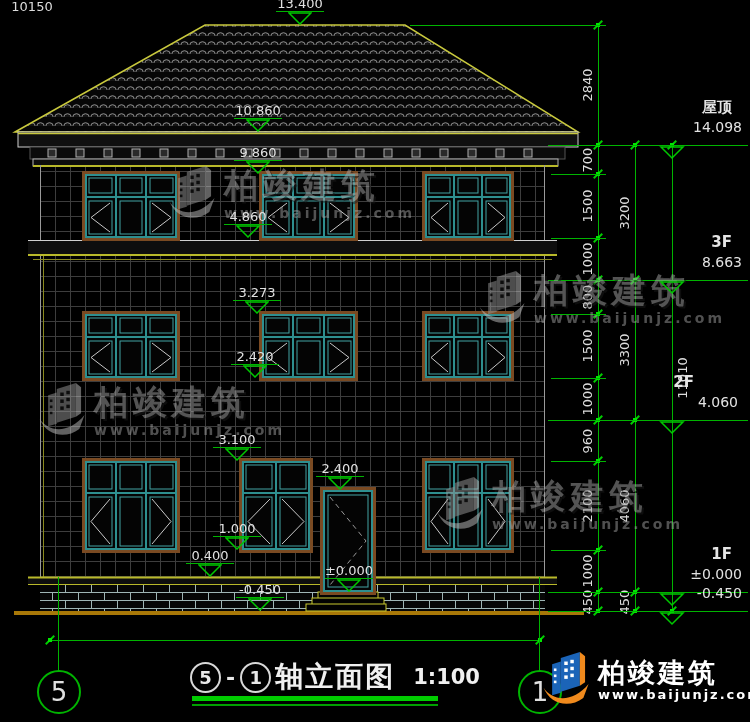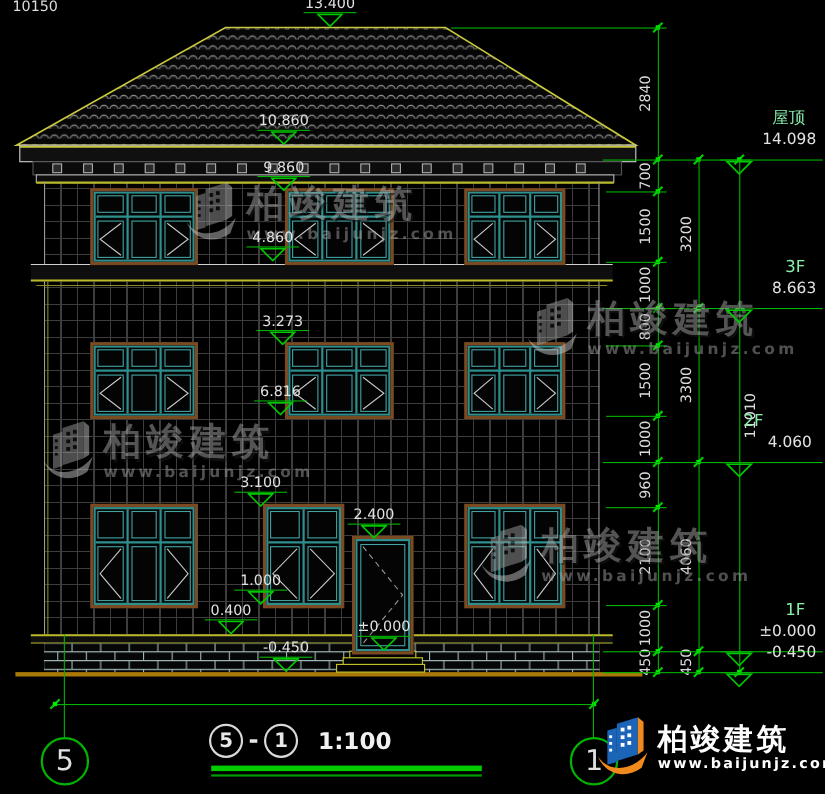--- a/index.html
+++ b/index.html
@@ -8,21 +8,21 @@
   .abs{position:absolute;}
   .t{color:#dcdcdc;font-size:13px;line-height:14px;white-space:nowrap;}
   .vdim{position:absolute;width:100px;height:16px;text-align:center;transform:rotate(-90deg);}
   .gline{position:absolute;background:#00b400;}
   .dot{position:absolute;width:4px;height:4px;background:#00e800;}
   .tick{position:absolute;width:12px;height:2px;background:#00cc00;transform:rotate(-45deg);}
   .fm{position:absolute;display:flex;flex-direction:column;align-items:center;z-index:7;}
   .fmt{color:#e2e2e2;font-size:13px;line-height:14px;white-space:nowrap;}
   .fml{width:48px;height:1px;background:#00b400;}
   .lvl-val{position:absolute;width:70px;text-align:right;color:#e2e2e2;font-size:14px;z-index:7;white-space:nowrap;}
-  .lvl-name{position:absolute;width:70px;text-align:right;color:#86efac;font-size:15px;font-weight:normal;z-index:7;white-space:nowrap;}
+  .lvl-name{position:absolute;width:70px;text-align:right;color:#e5e5e5;font-size:15px;font-weight:bold;z-index:7;white-space:nowrap;}
   .wallgrid{position:absolute;left:40px;top:165px;width:505px;height:412px;z-index:1;
     background-image:repeating-linear-gradient(0deg,#3d3d3d 0 1px,transparent 1px 15px),
                      repeating-linear-gradient(90deg,#3d3d3d 0 1px,transparent 1px 15px);}
   .win{position:absolute;border:3px solid #7a4a22;background:#040404;z-index:2;box-sizing:content-box;}
   .wm{position:absolute;display:flex;align-items:center;gap:6px;z-index:6;opacity:.5;pointer-events:none;}
   .wm-cn{color:#a8a8a8;font-size:34px;font-weight:bold;letter-spacing:5px;line-height:36px;
          text-shadow:2px 2px 0 #1a1a1a;}
   .wm-url{color:#a0a0a0;font-size:14px;font-weight:bold;letter-spacing:3px;line-height:16px;margin-top:2px;}
   .axis-circle{position:absolute;width:40px;height:40px;border:2px solid #00b400;border-radius:50%;
          color:#e0e0e0;font-size:26px;text-align:center;line-height:40px;z-index:6;background:#000;}
@@ -270,21 +270,21 @@
         </svg>
       </div>
       <div class="fm" style="left:225px;top:286px;width:64px">
         <div class="fmt">3.273</div>
         <div class="fml"></div>
         <svg width="24" height="13">
           <path d="M1 1 L23 1 L12 12 Z" fill="none" stroke="#00c800" stroke-width="1.5"></path>
         </svg>
       </div>
       <div class="fm" style="left:223px;top:350px;width:64px">
-        <div class="fmt">6.816</div>
+        <div class="fmt">2.420</div>
         <div class="fml"></div>
         <svg width="24" height="13">
           <path d="M1 1 L23 1 L12 12 Z" fill="none" stroke="#00c800" stroke-width="1.5"></path>
         </svg>
       </div>
       <div class="fm" style="left:205px;top:433px;width:64px">
         <div class="fmt">3.100</div>
         <div class="fml"></div>
         <svg width="24" height="13">
           <path d="M1 1 L23 1 L12 12 Z" fill="none" stroke="#00c800" stroke-width="1.5"></path>
@@ -526,20 +526,21 @@
       </span>
   </div>
 
   <div class="axis-circle" style="left:37px;top:670px">5</div>
   <div class="axis-circle" style="left:518px;top:670px">1</div>
 
   <div class="title-row">
     <span class="tbubble">5</span>
     <span class="tdash">-</span>
     <span class="tbubble">1</span>
+    <span class="tname">轴立面图</span>
     <span class="tscale">1:100</span>
   </div>
   <div class="abs" style="left:192px;top:696px;width:246px;height:5px;background:#00cc00;z-index:7"></div>
   <div class="abs" style="left:192px;top:704px;width:246px;height:2px;background:#00a000;z-index:7"></div>
 
   <div class="logo">
     <span class="logo-ic"><svg width="52" height="58" viewBox="0 0 60 66">
     <path d="M24 10 L46 3 L46 42 L24 49 Z" fill="#1b64b8"></path>
     <path d="M14 17 L24 14 L24 50 L14 53 Z" fill="#1b64b8"></path>
     <path d="M46 3 L52 8 L52 38 L46 42 Z" fill="#f08a1d"></path>

